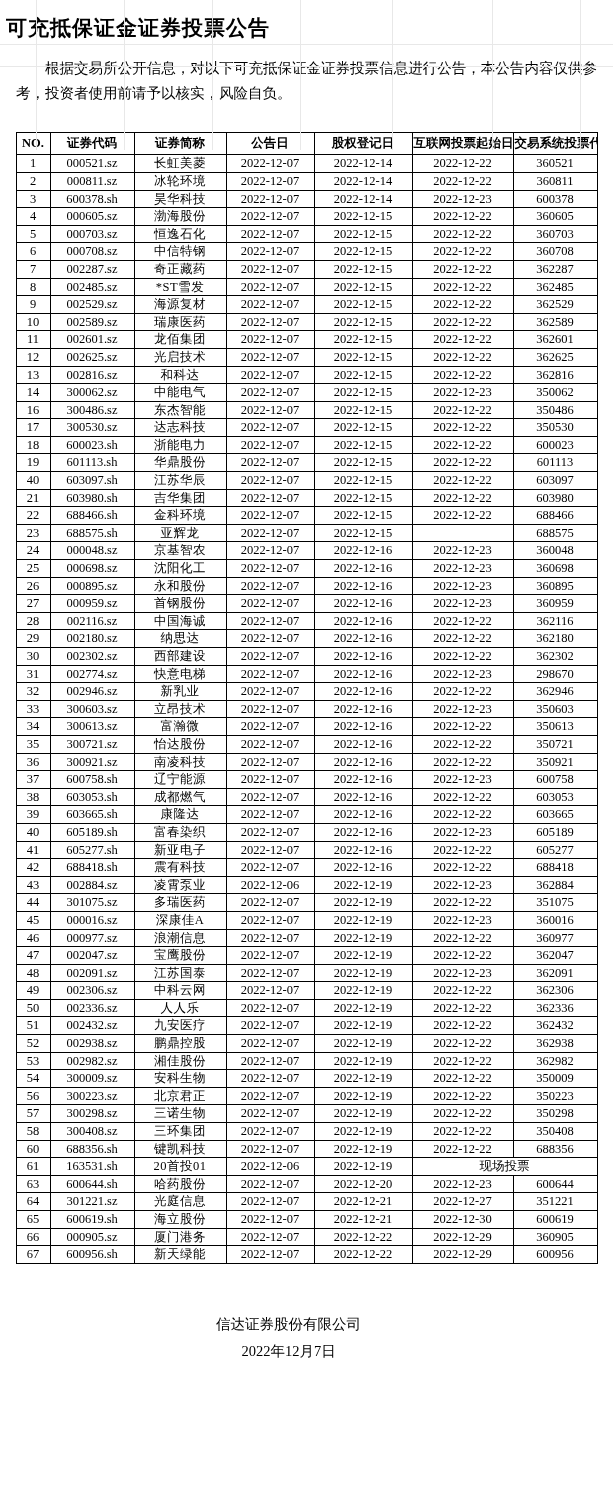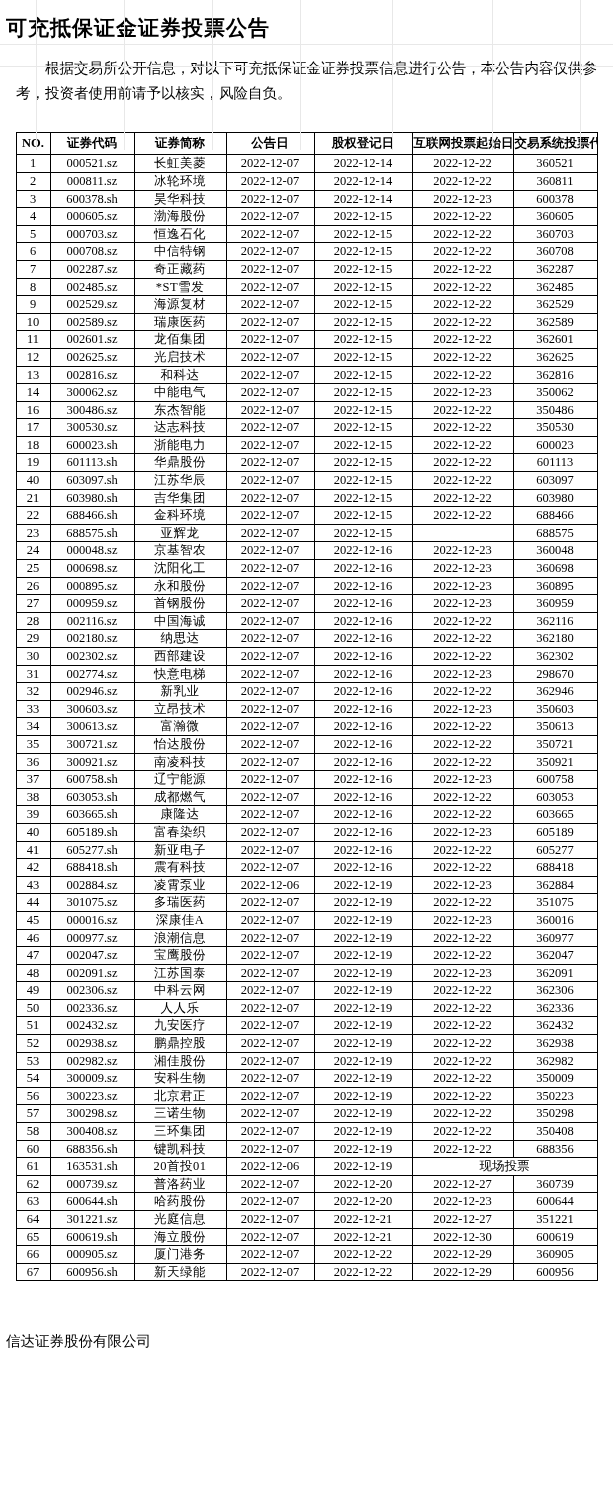--- a/index.html
+++ b/index.html
@@ -58,21 +58,21 @@
   col.c0 { width: 34px; }
   col.c1 { width: 84px; }
   col.c2 { width: 92px; }
   col.c3 { width: 88px; }
   col.c4 { width: 98px; }
   col.c5 { width: 101px; }
   col.c6 { width: 84px; }
   .num { font-family: "Liberation Serif", "DejaVu Serif", serif; }
   .name { letter-spacing: 0.5px; }
   .footer {
-    text-align: left;
+    text-align: center;
     padding: 36px 36px 10px 0;
     font-size: 14.5px;
     line-height: 1.9;
   }
   .footer div { }
   
   .gridlines {
     position: absolute;
     top: 0; left: 0; right: 0;
     height: 150px;
@@ -652,29 +652,20 @@
         </tr>
         <tr>
           <td class="num">61</td>
           <td class="num">163531.sh</td>
           <td class="name">20首投01</td>
           <td class="num">2022-12-06</td>
           <td class="num">2022-12-19</td>
           <td colspan="2">现场投票</td>
         </tr>
         <tr>
-          <td class="num">62</td>
-          <td class="num">000739.sz</td>
-          <td class="name">普洛药业</td>
-          <td class="num">2022-12-07</td>
-          <td class="num">2022-12-20</td>
-          <td class="num">2022-12-27</td>
-          <td class="num">360739</td>
-        </tr>
-        <tr>
           <td class="num">63</td>
           <td class="num">600644.sh</td>
           <td class="name">哈药股份</td>
           <td class="num">2022-12-07</td>
           <td class="num">2022-12-20</td>
           <td class="num">2022-12-23</td>
           <td class="num">600644</td>
         </tr>
         <tr>
           <td class="num">64</td>
@@ -710,15 +701,16 @@
           <td class="num">2022-12-07</td>
           <td class="num">2022-12-22</td>
           <td class="num">2022-12-29</td>
           <td class="num">600956</td>
         </tr>
       </tbody>
   </table>
 
   <div class="footer">
     <div>信达证券股份有限公司</div>
+    <div>2022年12月7日</div>
   </div>
 
 </div>
 
 </body></html>

